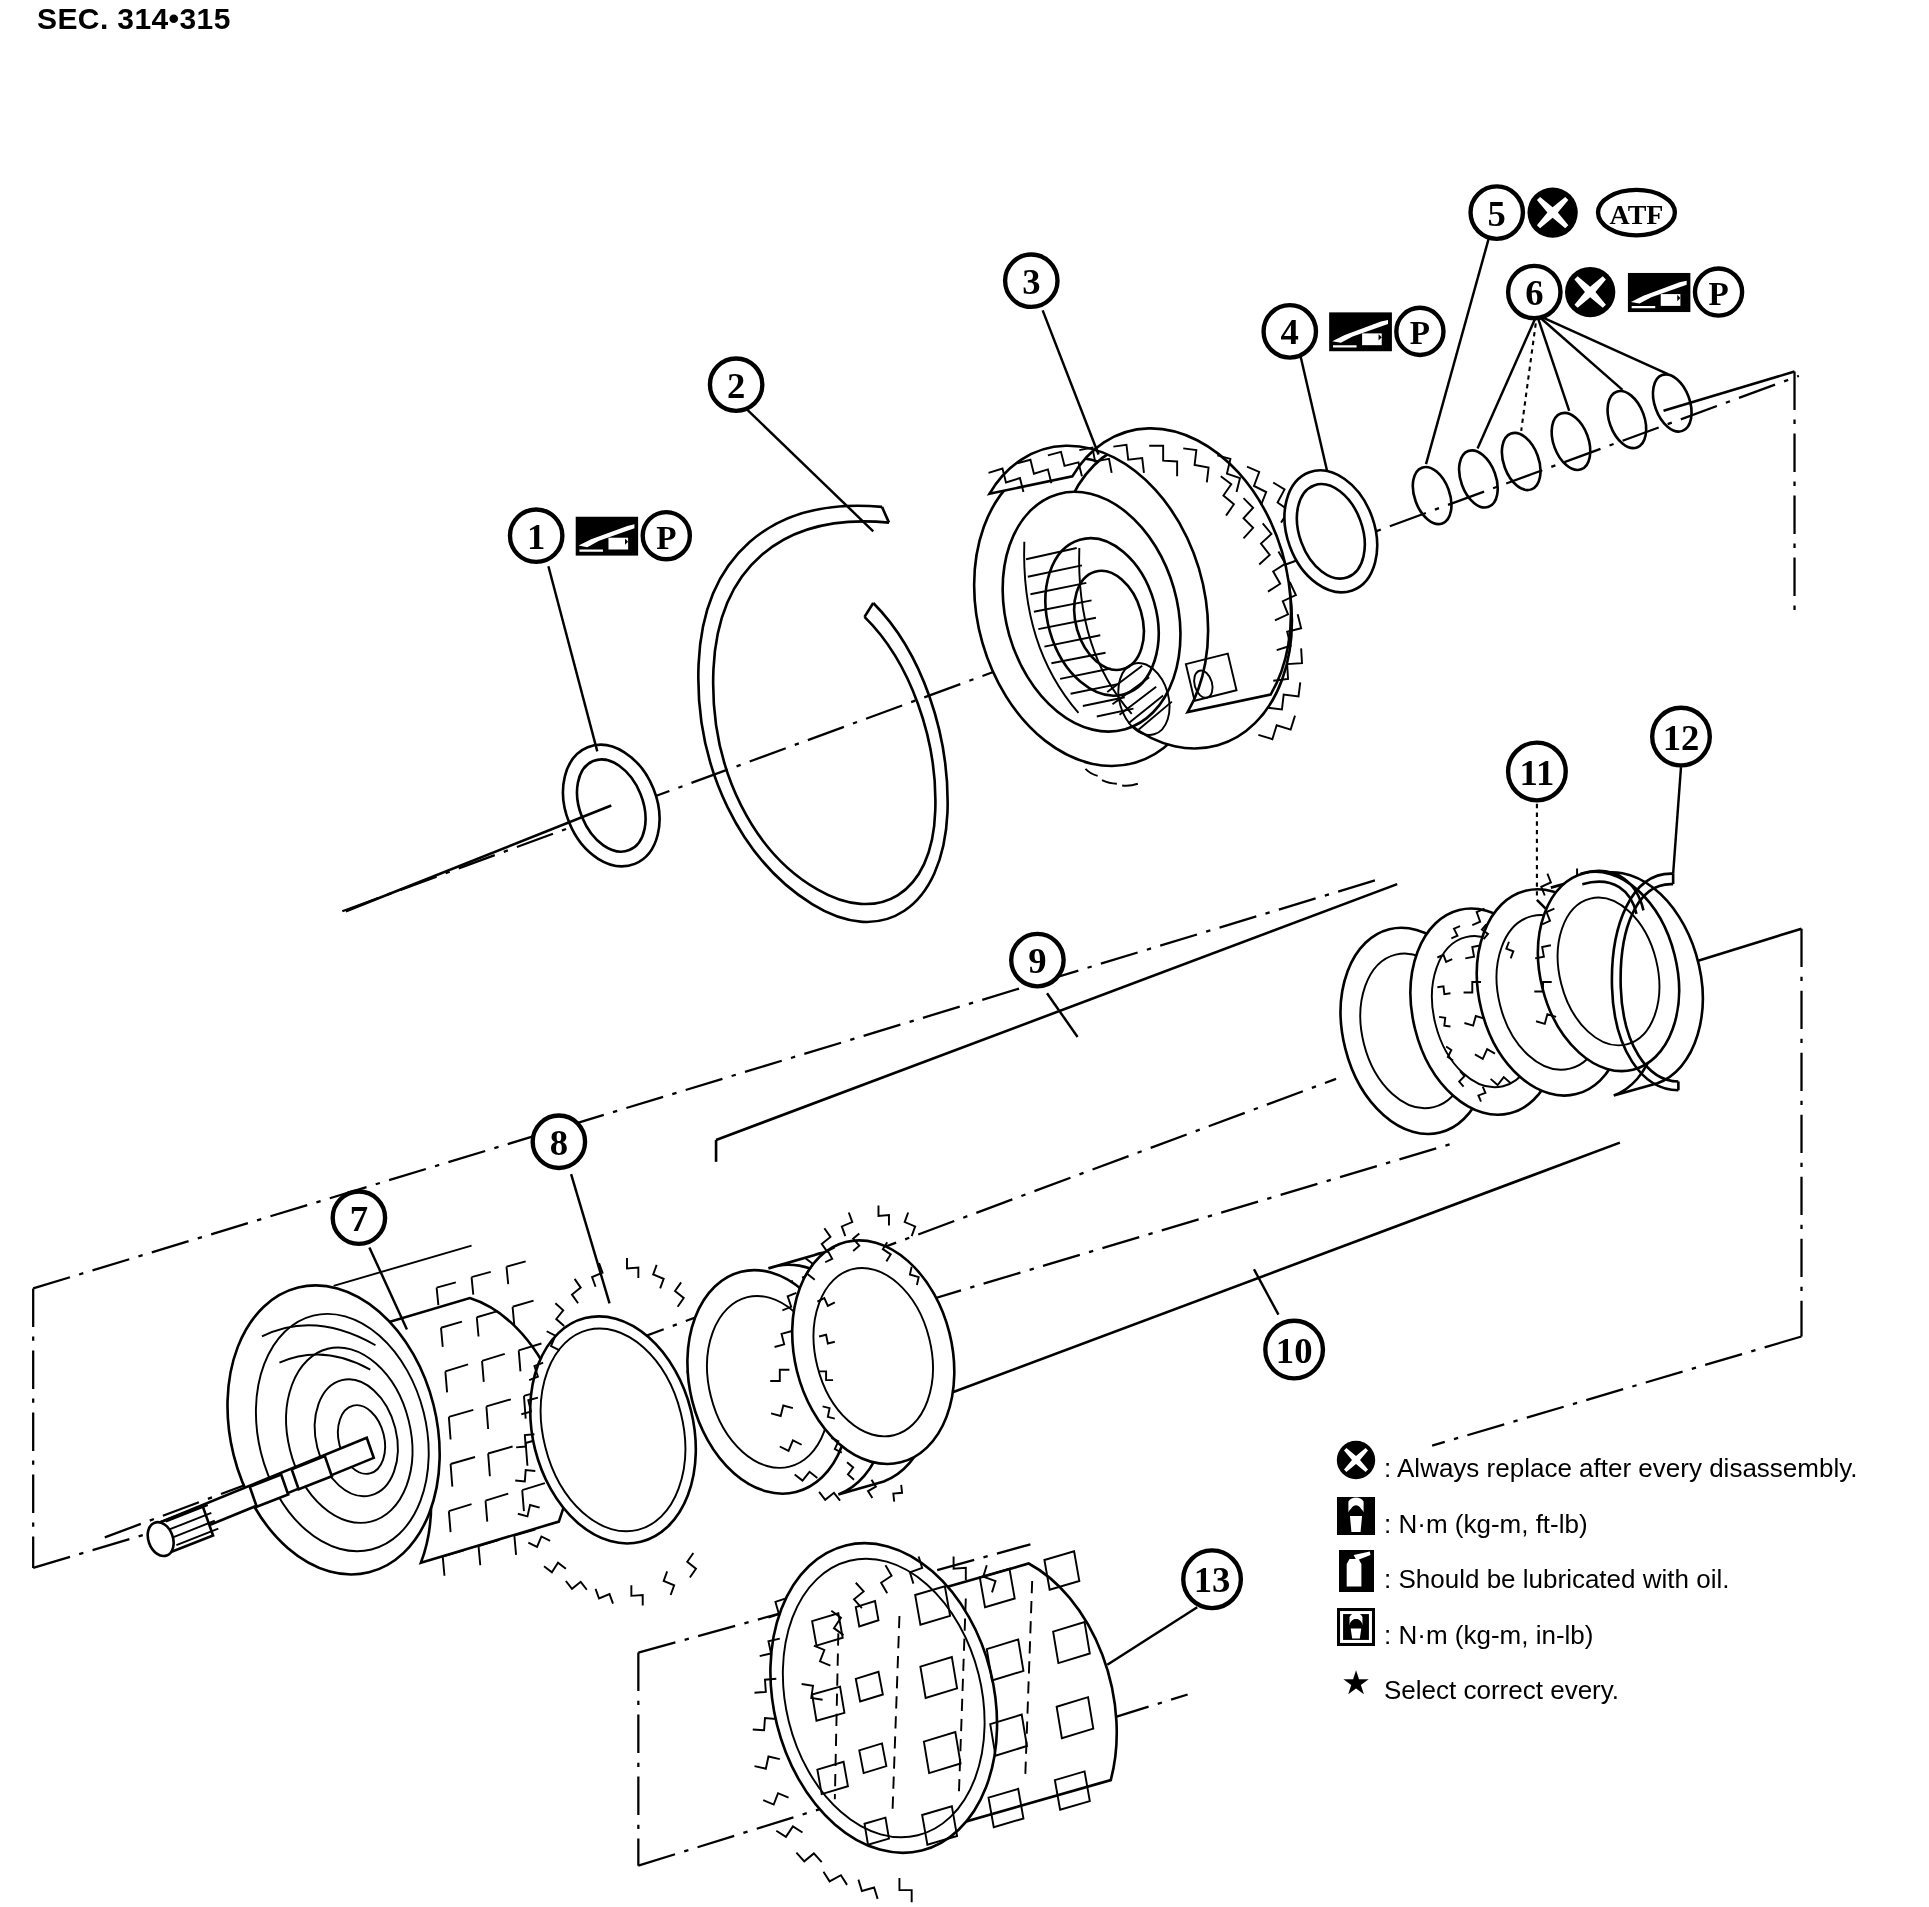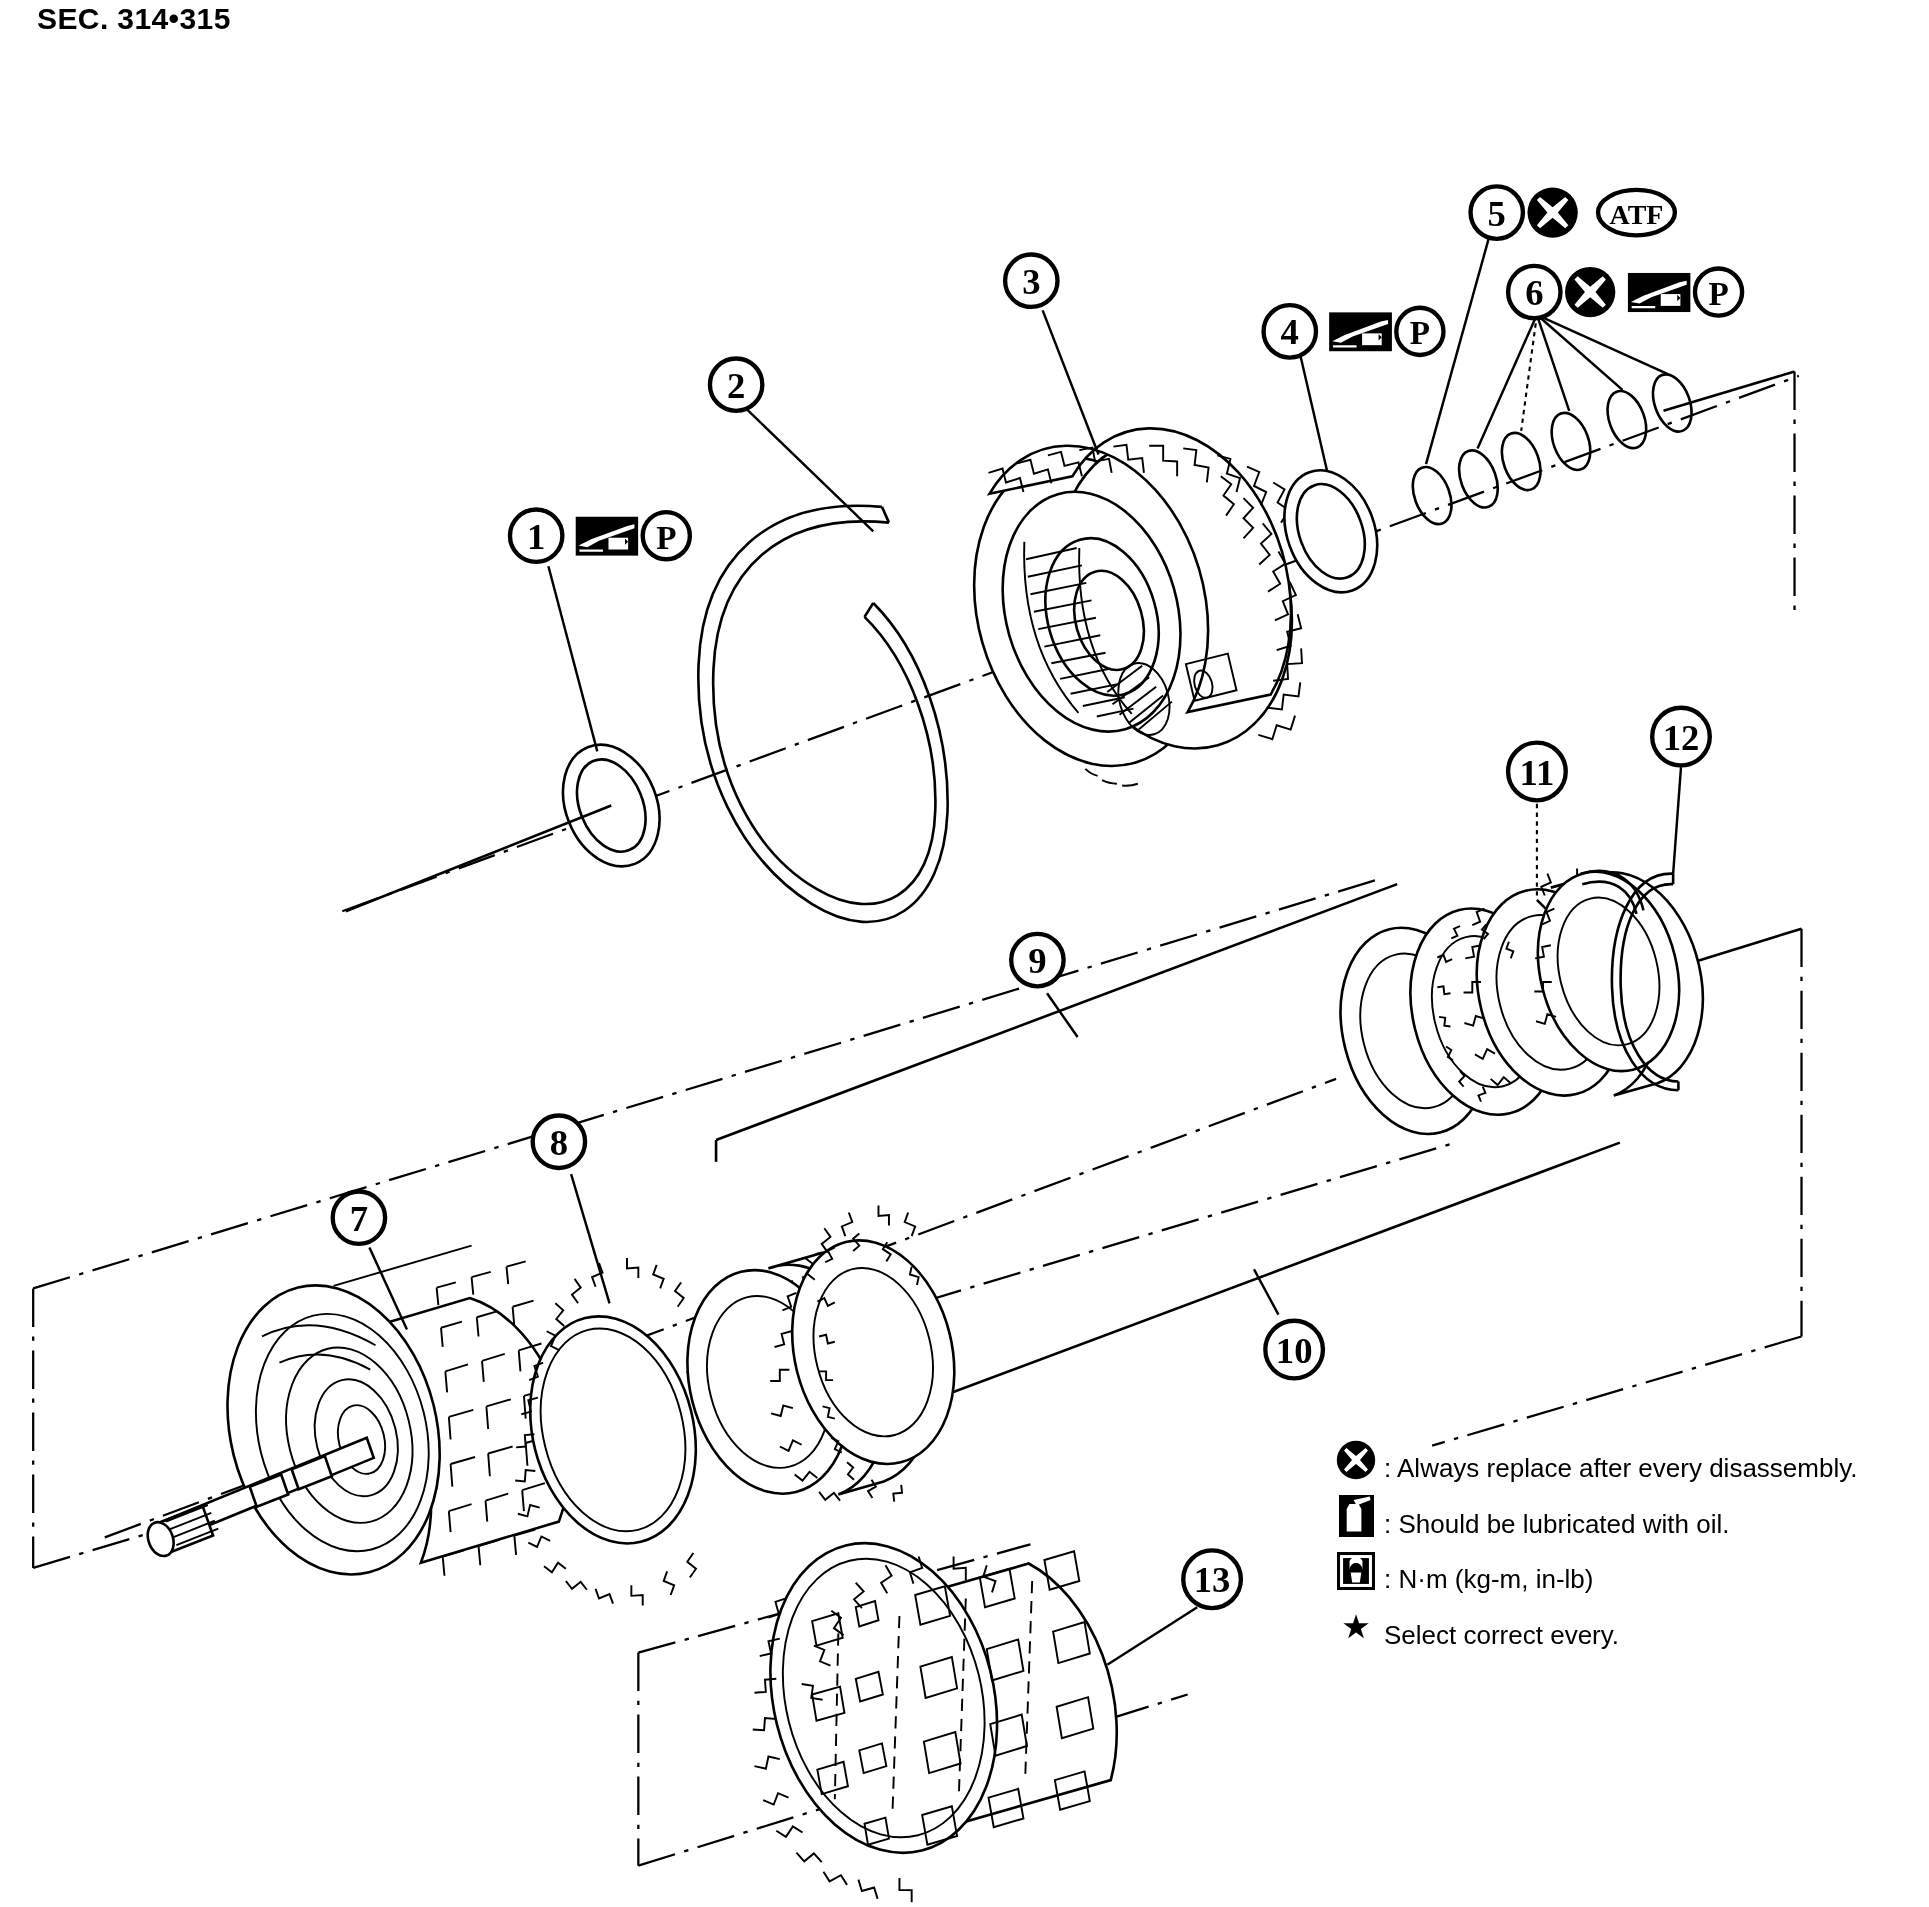--- a/index.html
+++ b/index.html
@@ -583,20 +583,31 @@
     <div class="legend-row">
       <span class="legend-ico">
         <svg width="40" height="40" viewBox="0 0 100 100">
           <circle cx="50" cy="50" r="48" fill="#000"></circle>
           <path d="M26 20 L50 40 L74 20 L80 26 L60 50 L80 74 L74 80 L50 60 L26 80 L20 74 L40 50 L20 26 Z" fill="#fff"></path>
         </svg>
       </span>
       <span class="legend-txt">: Always replace after every disassembly.</span>
     </div>
 
+    <div class="legend-row">
+      <span class="legend-ico">
+        <svg width="38" height="38" viewBox="0 0 100 100">
+          <rect x="0" y="0" width="100" height="100" fill="#000"></rect>
+          <path d="M30 12 A24 24 0 0 1 70 12 L70 40 A22 22 0 0 0 30 40 Z" fill="#fff"></path>
+          <circle cx="50" cy="36" r="14" fill="#000"></circle>
+          <path d="M34 50 L66 50 L62 92 L38 92 Z" fill="#fff"></path>
+        </svg>
+      </span>
+      <span class="legend-txt">: N·m (kg-m, ft-lb)</span>
+    </div>
 
     <div class="legend-row">
       <span class="legend-ico">
         <svg width="35" height="42" viewBox="0 0 100 120">
           <rect x="0" y="0" width="100" height="120" fill="#000"></rect>
           <path d="M42 14 L88 4 L90 14 L50 30 Z" fill="#fff"></path>
           <path d="M30 26 L56 26 L64 40 L64 104 L22 104 L22 40 Z" fill="#fff"></path>
         </svg>
       </span>
       <span class="legend-txt">: Should be lubricated with oil.</span>

